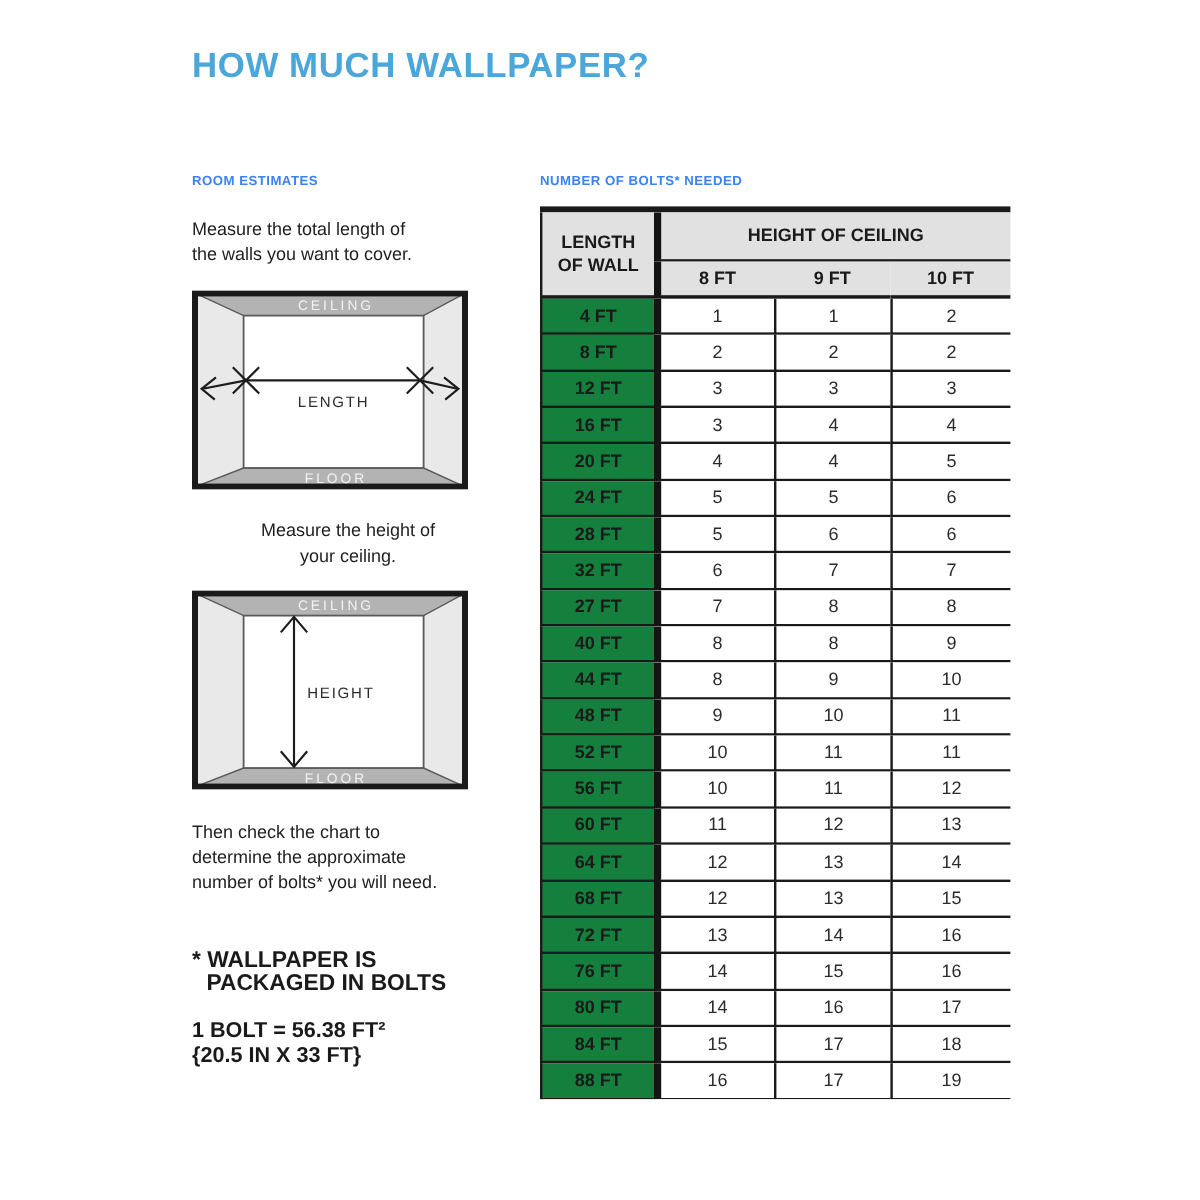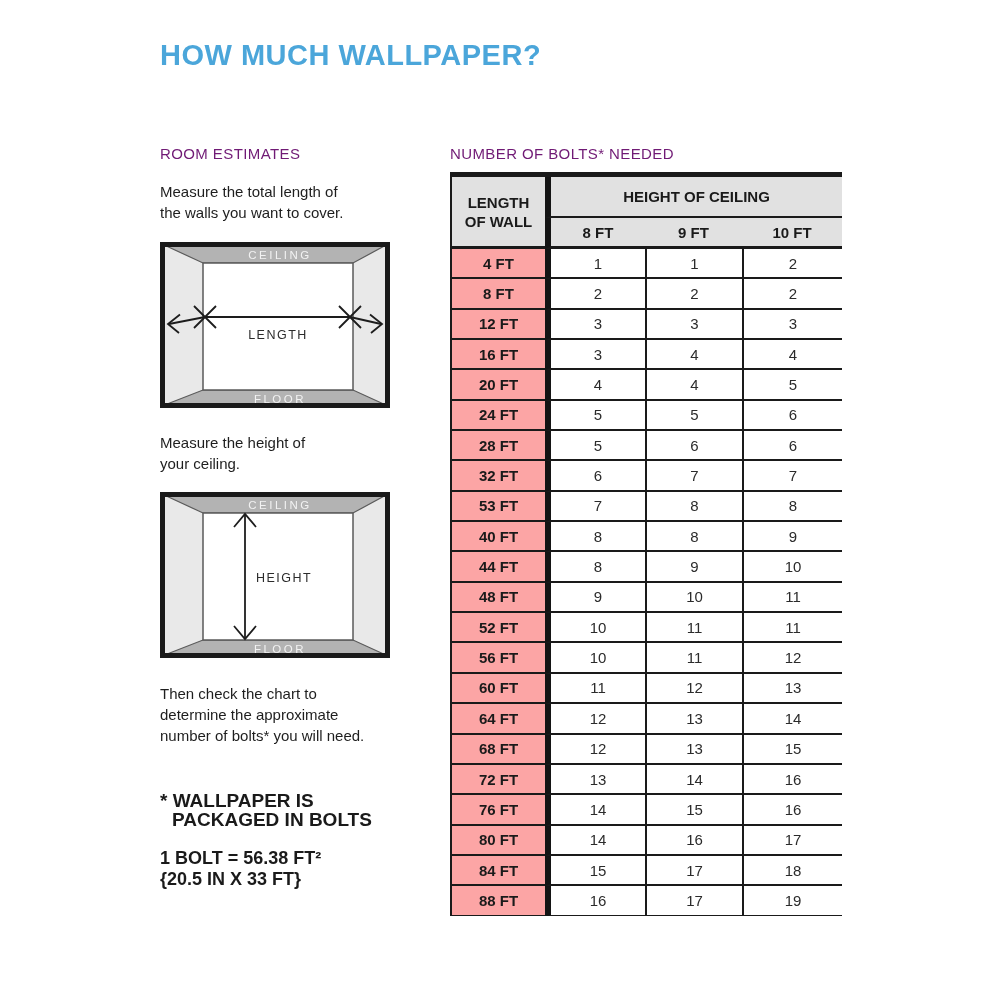--- a/index.html
+++ b/index.html
@@ -7,31 +7,31 @@
   #canvas {
     position:relative; width:1000px; height:916px; background:#ffffff;
     font-family:"Liberation Sans", sans-serif; overflow:hidden;
   }
   .page-title {
     position:absolute; left:160px; top:40px;
     font-size:29px; line-height:30px; font-weight:bold;
     letter-spacing:0.5px; color:#4BA6DA;
   }
   .sec-heading {
-    position:absolute; font-size:15px; font-weight:normal;
-    letter-spacing:0.4px; color:#701a75;
+    position:absolute; font-size:11px; font-weight:bold;
+    letter-spacing:0.4px; color:#3b82f6;
   }
   #room-estimates-heading { left:160px; top:145px; }
   #bolts-heading { left:450px; top:145px; width:392px; text-align:left; }
   .body-text {
     position:absolute; left:160px; width:260px;
     font-size:15px; line-height:21px; color:#1e1e1e; white-space:pre-line;
   }
   #step1 { top:181px; }
-  #step2 { top:432px; }
+  #step2 { top:432px;text-align:center; }
   #step3 { top:683px; }
   .diagram { position:absolute; left:160px; width:230px; height:166px; }
   #diagram-length { top:242px; }
   #diagram-height { top:492px; }
   .footnote {
     position:absolute; left:160px; top:791px;
     font-size:19px; line-height:19px; font-weight:bold; color:#1a1a1a;
   }
   .footnote .line2 { padding-left:12px; }
   .bolt-info {
@@ -57,21 +57,21 @@
   }
   .c-span-head {
     grid-column:2 / 5; grid-row:1;
     border-left:6px solid #141414; border-bottom:2px solid #1a1a1a;
   }
   .c-sub { grid-row:2; border-bottom:3px solid #1a1a1a; }
   .c-sub.s0 { grid-column:2; border-left:6px solid #141414; }
   .c-sub.s1 { grid-column:3; }
   .c-sub.s2 { grid-column:4; }
   .c-wall {
-    background:#fca5a5; font-weight:bold; color:#1a1a1a;
+    background:#15803d; font-weight:bold; color:#1a1a1a;
     border-left:2px solid #1a1a1a; border-bottom:2px solid #1a1a1a;
   }
   .c-val { background:#fff; border-bottom:2px solid #1a1a1a; }
   .c-val.v0 { border-left:6px solid #141414; }
   .c-val.v1, .c-val.v2 { border-left:2px solid #1a1a1a; }
   .trow { display:contents; }
   .trow:last-child > div { border-bottom-width:3px; }
   
   .svg-band-label { font-family:"Liberation Sans", sans-serif; font-size:11.5px; letter-spacing:2.5px; fill:#F2F2F2; }
   .svg-dim-label  { font-family:"Liberation Sans", sans-serif; font-size:12.5px; letter-spacing:1.5px; fill:#2b2b2b; }
@@ -152,21 +152,21 @@
     <div class="cell hcell c-sub s2">10 FT</div>
 
   <div class="trow"><div class="cell c-wall">4 FT</div><div class="cell c-val v0">1</div><div class="cell c-val v1">1</div><div class="cell c-val v2">2</div></div>
       <div class="trow"><div class="cell c-wall">8 FT</div><div class="cell c-val v0">2</div><div class="cell c-val v1">2</div><div class="cell c-val v2">2</div></div>
       <div class="trow"><div class="cell c-wall">12 FT</div><div class="cell c-val v0">3</div><div class="cell c-val v1">3</div><div class="cell c-val v2">3</div></div>
       <div class="trow"><div class="cell c-wall">16 FT</div><div class="cell c-val v0">3</div><div class="cell c-val v1">4</div><div class="cell c-val v2">4</div></div>
       <div class="trow"><div class="cell c-wall">20 FT</div><div class="cell c-val v0">4</div><div class="cell c-val v1">4</div><div class="cell c-val v2">5</div></div>
       <div class="trow"><div class="cell c-wall">24 FT</div><div class="cell c-val v0">5</div><div class="cell c-val v1">5</div><div class="cell c-val v2">6</div></div>
       <div class="trow"><div class="cell c-wall">28 FT</div><div class="cell c-val v0">5</div><div class="cell c-val v1">6</div><div class="cell c-val v2">6</div></div>
       <div class="trow"><div class="cell c-wall">32 FT</div><div class="cell c-val v0">6</div><div class="cell c-val v1">7</div><div class="cell c-val v2">7</div></div>
-      <div class="trow"><div class="cell c-wall">53 FT</div><div class="cell c-val v0">7</div><div class="cell c-val v1">8</div><div class="cell c-val v2">8</div></div>
+      <div class="trow"><div class="cell c-wall">27 FT</div><div class="cell c-val v0">7</div><div class="cell c-val v1">8</div><div class="cell c-val v2">8</div></div>
       <div class="trow"><div class="cell c-wall">40 FT</div><div class="cell c-val v0">8</div><div class="cell c-val v1">8</div><div class="cell c-val v2">9</div></div>
       <div class="trow"><div class="cell c-wall">44 FT</div><div class="cell c-val v0">8</div><div class="cell c-val v1">9</div><div class="cell c-val v2">10</div></div>
       <div class="trow"><div class="cell c-wall">48 FT</div><div class="cell c-val v0">9</div><div class="cell c-val v1">10</div><div class="cell c-val v2">11</div></div>
       <div class="trow"><div class="cell c-wall">52 FT</div><div class="cell c-val v0">10</div><div class="cell c-val v1">11</div><div class="cell c-val v2">11</div></div>
       <div class="trow"><div class="cell c-wall">56 FT</div><div class="cell c-val v0">10</div><div class="cell c-val v1">11</div><div class="cell c-val v2">12</div></div>
       <div class="trow"><div class="cell c-wall">60 FT</div><div class="cell c-val v0">11</div><div class="cell c-val v1">12</div><div class="cell c-val v2">13</div></div>
       <div class="trow"><div class="cell c-wall">64 FT</div><div class="cell c-val v0">12</div><div class="cell c-val v1">13</div><div class="cell c-val v2">14</div></div>
       <div class="trow"><div class="cell c-wall">68 FT</div><div class="cell c-val v0">12</div><div class="cell c-val v1">13</div><div class="cell c-val v2">15</div></div>
       <div class="trow"><div class="cell c-wall">72 FT</div><div class="cell c-val v0">13</div><div class="cell c-val v1">14</div><div class="cell c-val v2">16</div></div>
       <div class="trow"><div class="cell c-wall">76 FT</div><div class="cell c-val v0">14</div><div class="cell c-val v1">15</div><div class="cell c-val v2">16</div></div>

